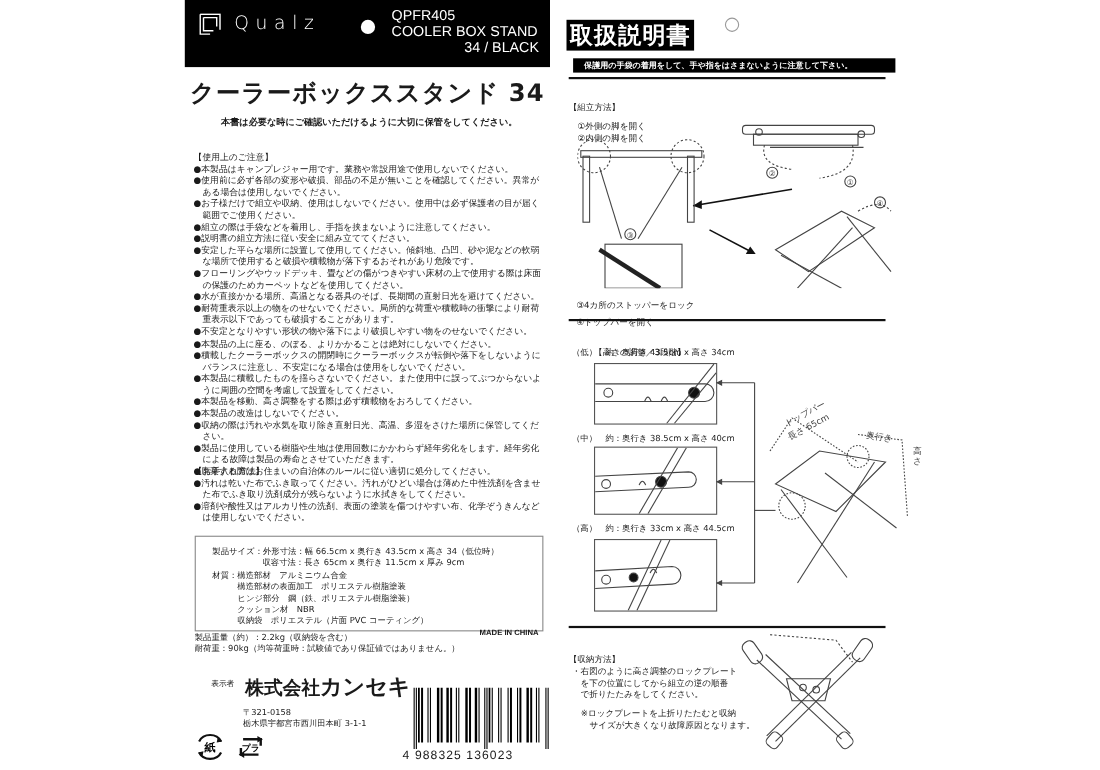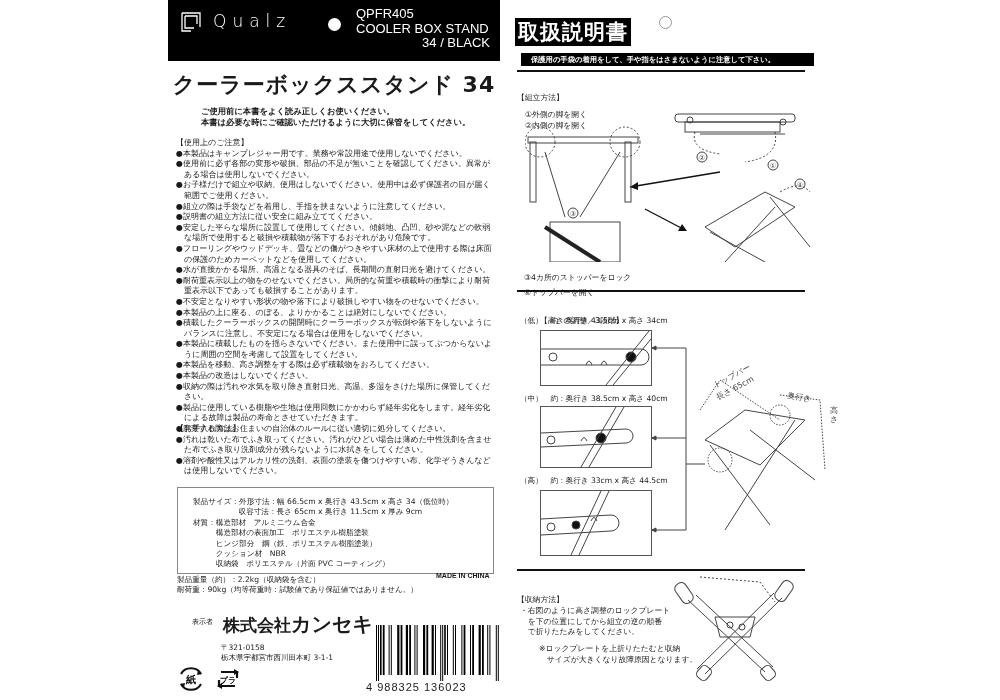--- a/index.html
+++ b/index.html
@@ -49,21 +49,21 @@
   .hl{font-size:7.6px;}
   #hl-low{left:520px;top:316px;}
   #hl-mid{left:520px;top:394px;}
   #hl-high{left:520px;top:476px;}
   .detail{border:1px solid #555;width:110px;}
   #d-low{left:540px;top:330px;height:54px;}
   #d-mid{left:540px;top:406px;height:60px;}
   #d-high{left:540px;top:490px;height:64px;}
   #store-h{left:517px;top:578px;}
   #store-text{left:520px;top:590px;line-height:10.5px;}
-  #store-note{left:539px;top:628px;line-height:10.5px;}
+  #store-note{left:528px;top:628px;line-height:10.5px;}
   svg{display:block;}
 </style>
 </head>
 <body>
 
 <div id="header-bar" class="abs">
   <div id="logo-icon" class="abs">
     <svg width="20" height="22" viewBox="0 0 20 22">
         <path d="M1 1h18v14M4 4h12v8M1 1v18h9M4 4v12h9" fill="none" stroke="#fff" stroke-width="1.3"></path>
       </svg>
@@ -73,21 +73,20 @@
   <div id="model" class="abs">
     <div>QPFR405</div>
     <div>COOLER BOX STAND</div>
     <div class="r">34 / BLACK</div>
   </div>
 </div>
 
 <div id="title" class="abs">クーラーボックススタンド 34</div>
 
 <div id="intro" class="abs">
-  <div>ご使用前に本書をよく読み正しくお使いください。</div>
   <div>本書は必要な時にご確認いただけるように大切に保管をしてください。</div>
 </div>
 
 <div id="cautions" class="abs sec">
   <div class="h">【使用上のご注意】</div>
   <div class="li">●本製品はキャンプレジャー用です。業務や常設用途で使用しないでください。</div>
   <div class="li">●使用前に必ず各部の変形や破損、部品の不足が無いことを確認してください。異常がある場合は使用しないでください。</div>
   <div class="li">●お子様だけで組立や収納、使用はしないでください。使用中は必ず保護者の目が届く範囲でご使用ください。</div>
   <div class="li">●組立の際は手袋などを着用し、手指を挟まないように注意してください。</div>
   <div class="li">●説明書の組立方法に従い安全に組み立ててください。</div>

